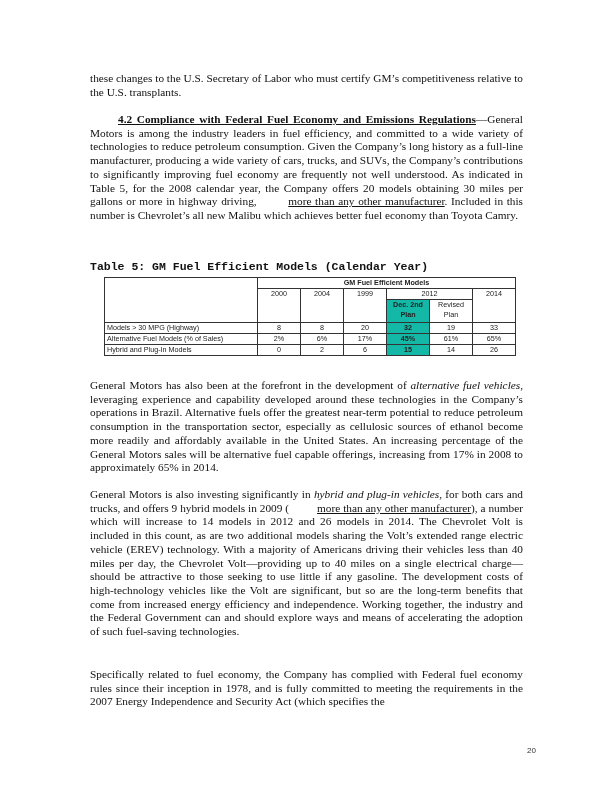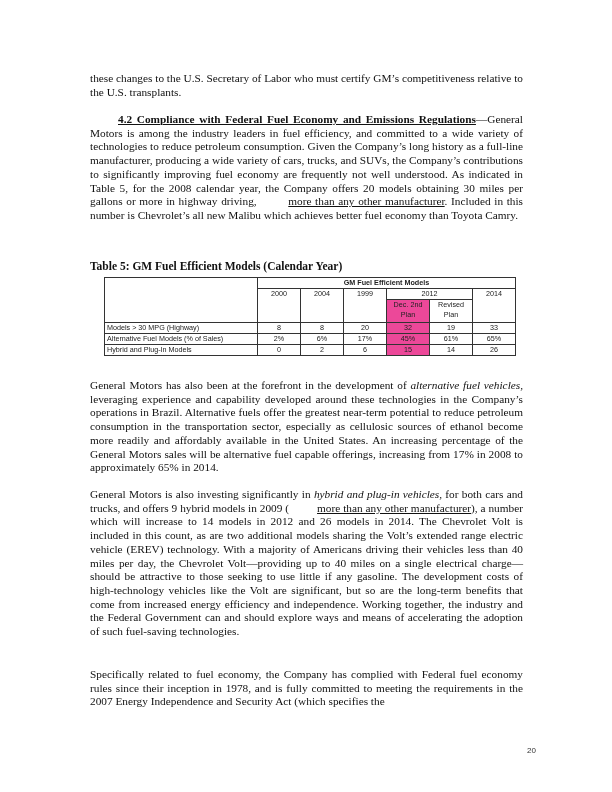--- a/index.html
+++ b/index.html
@@ -9,34 +9,34 @@
     position: absolute; left: 90px; width: 433px;
     font-family: "Liberation Serif", serif; font-size: 11.3px; line-height: 13.7px;
     color: #111; text-align: justify;
   }
   .text p { margin: 0; }
   .u { text-decoration: underline; margin-left: 28px; }
   .bi { font-weight: normal; font-style: italic; }
   .b { font-weight: bold; }
   #p1 { top: 72px; }
   #p2 { top: 113px; }
-  #caption { position: absolute; left: 90px; top: 260px; font-family: Liberation Serif, serif; font-size: 11.5px; font-weight: bold; color: #111; }
+  #caption { position: absolute; left: 90px; top: 260px; font-family: Liberation Mono, monospace; font-size: 11.5px; font-weight: bold; color: #111; }
   #p3 { top: 379px; }
   #p4 { top: 488px; }
   #p5 { top: 668px; }
   .tbl-wrap { position: absolute; left: 104px; top: 277px; border-radius: 13px; }
   table.gm {
     border-collapse: collapse; font-family: "Liberation Sans", sans-serif; font-size: 7.2px; color: #222;
   }
   table.gm td {
     border: 1px solid #333; padding: 0 2px; text-align: center; vertical-align: top; line-height: 9.5px;
   }
   table.gm td.lbl { text-align: left; width: 148px; }
   table.gm td.num { width: 38px; height: 10px; text-align: center; }
-  table.gm td.shade { background: #ec4899; }
+  table.gm td.shade { background: #14b8a6; font-weight: bold; }
   table.gm td.title { font-weight: bold; height: 10px; }
   .pagenum { position: absolute; left: 527px; top: 746px; font-family: "Liberation Sans", sans-serif; font-size: 8px; color: #333; }
 </style>
 </head>
 <body>
 
 <div class="page">
 
   <div class="text" id="p1">
     <p>these changes to the U.S. Secretary of Labor who must certify GM’s competitiveness relative to the U.S. transplants.</p>

